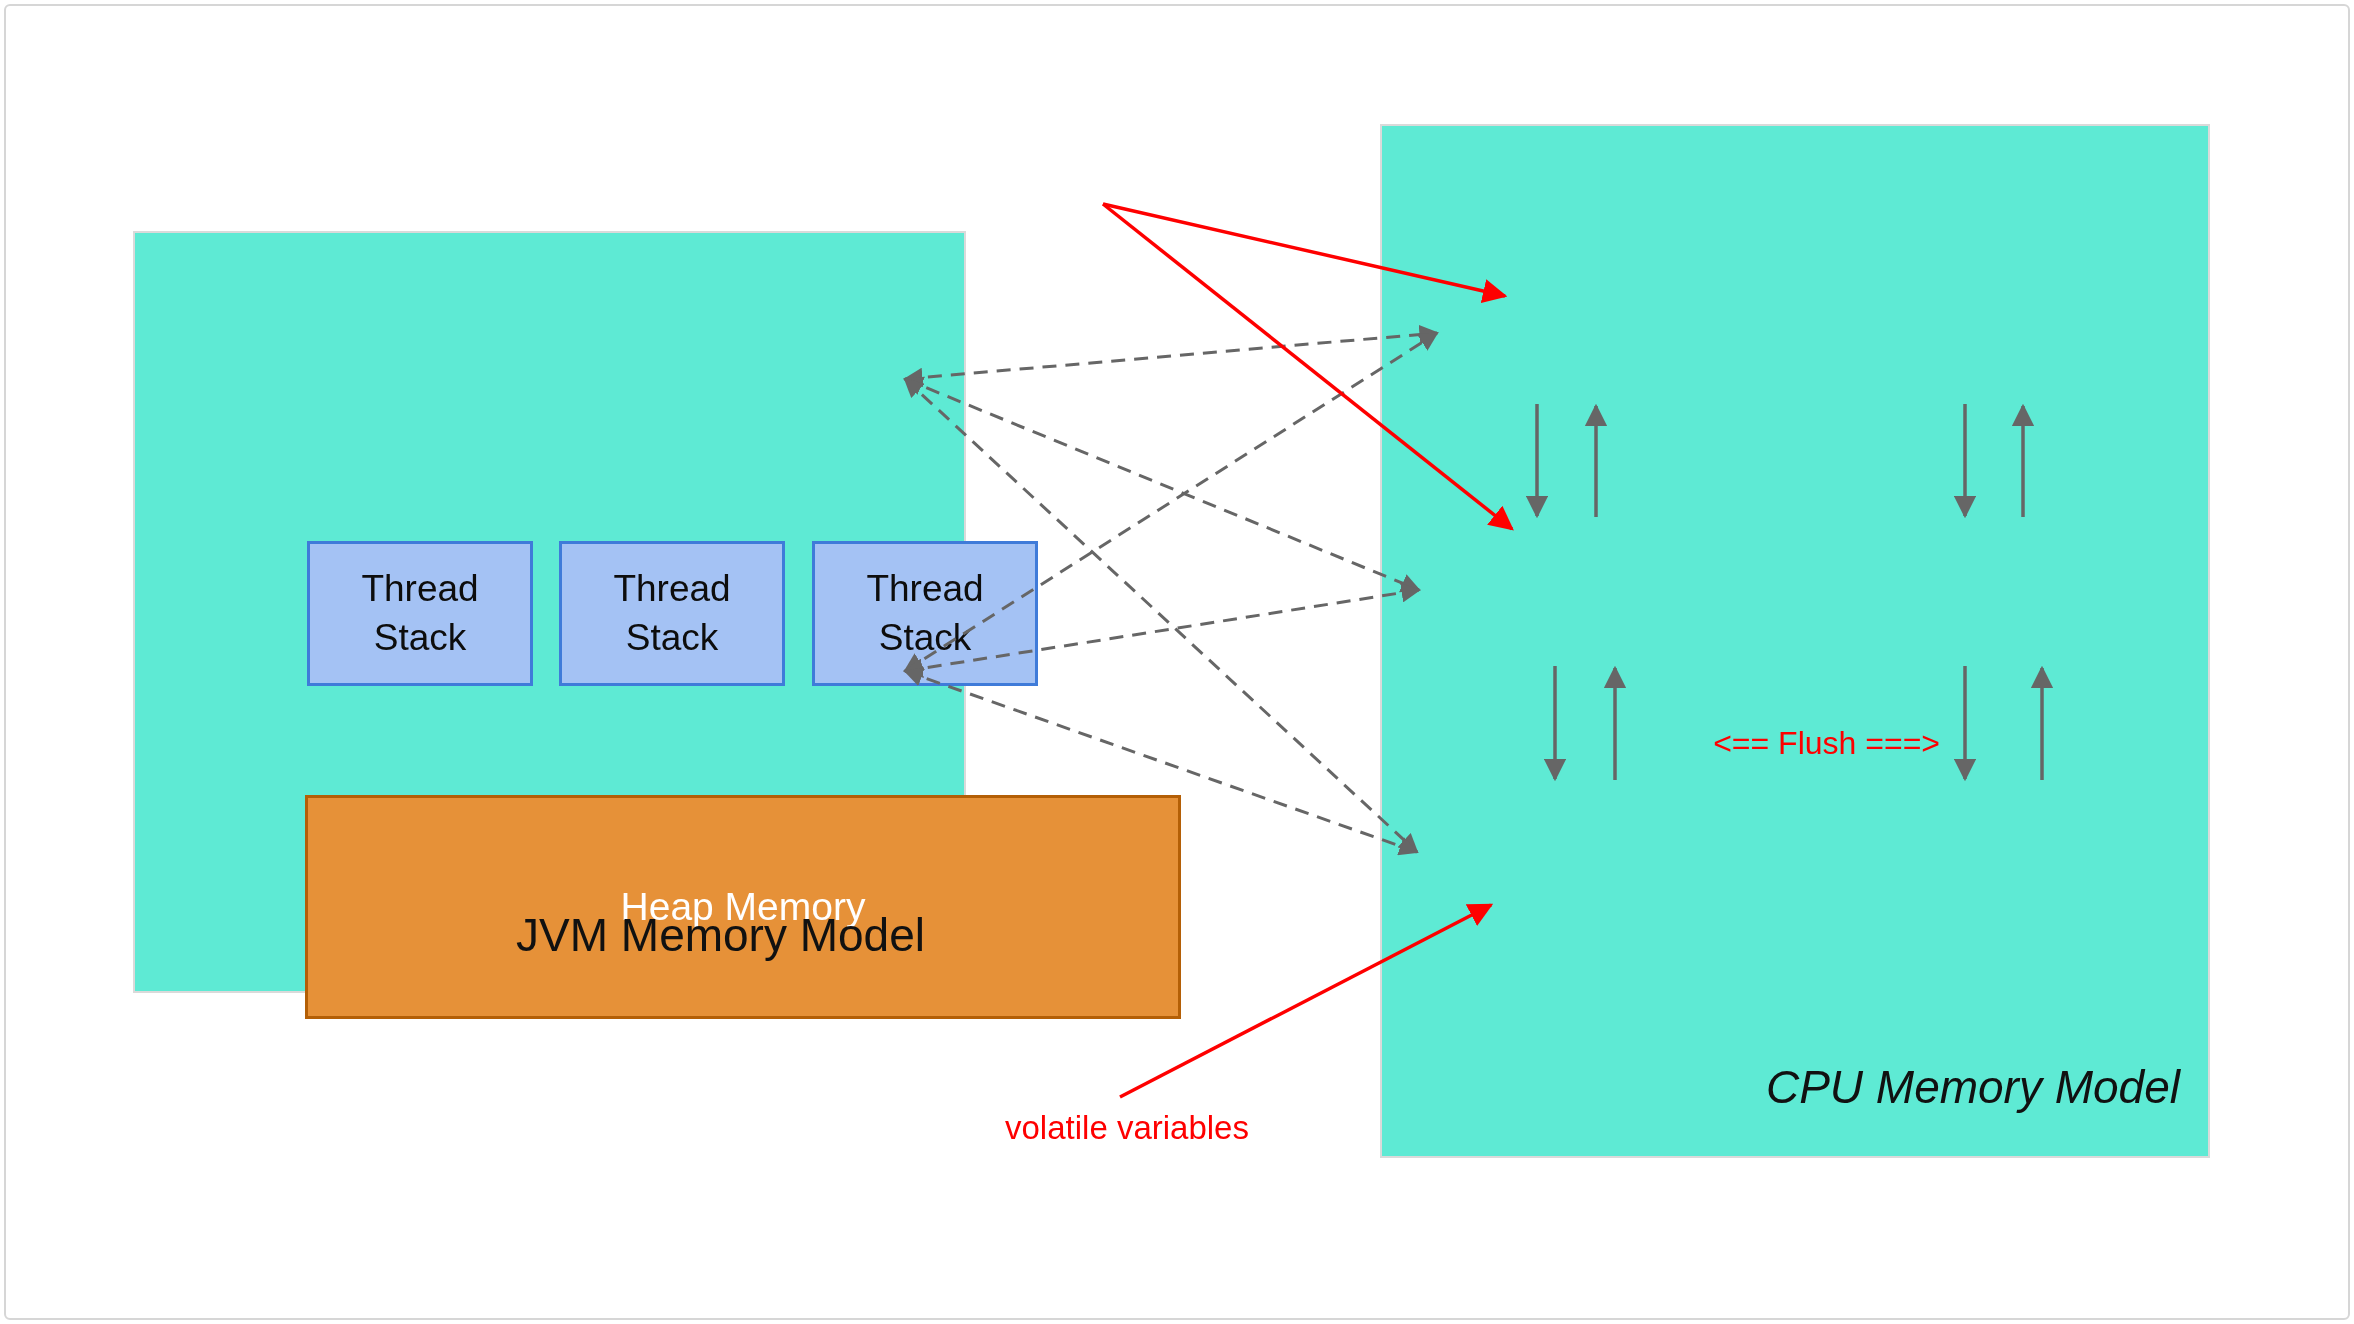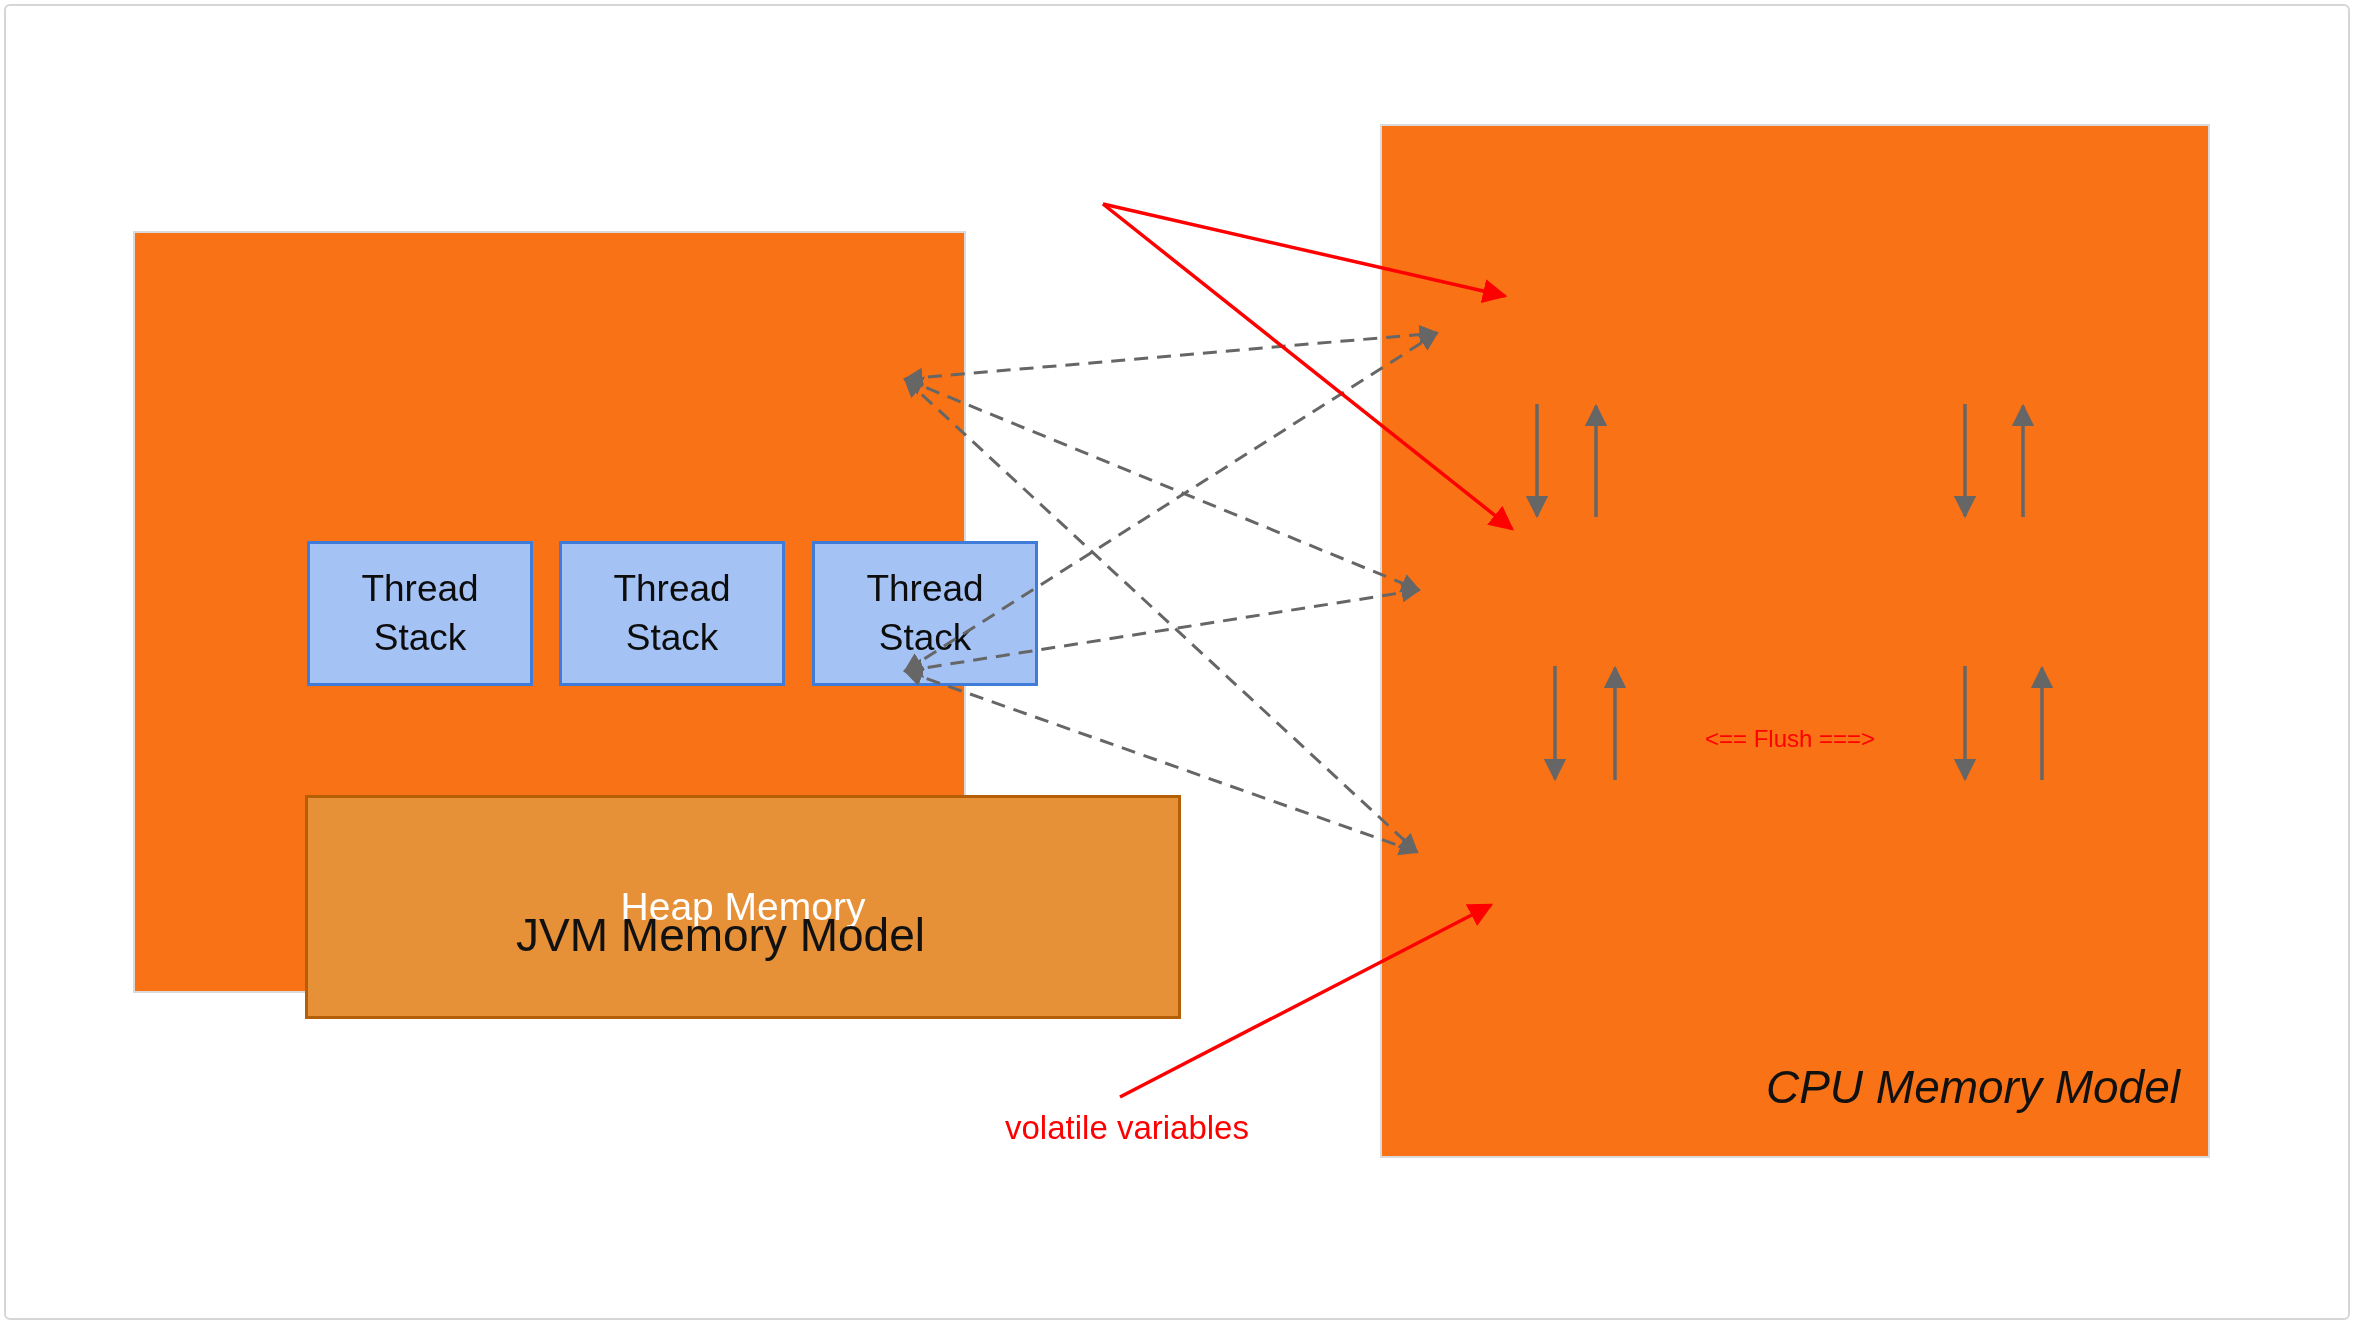--- a/index.html
+++ b/index.html
@@ -2,41 +2,41 @@
 <html><head>
 <meta charset="utf-8">
 <style>
   * { margin: 0; padding: 0; box-sizing: border-box; }
   html, body { background: #ffffff; }
   body { width: 2354px; height: 1324px; position: relative; overflow: hidden;
          font-family: "Liberation Sans", sans-serif; }
   .frame { position: absolute; inset: 4px; border: 2px solid #d6d6d6; border-radius: 6px;
            background: #ffffff; }
   .canvas { position: absolute; inset: 0; }
-  .container { position: absolute; background: #f97316; border: 2px solid #dadada; }
+  .container { position: absolute; background: #5eead4; border: 2px solid #dadada; }
   #jvm-container { left: 133px; top: 231px; width: 833px; height: 762px; }
   #cpu-container { left: 1380px; top: 124px; width: 830px; height: 1034px; }
   .model-title { position: absolute; font-size: 46px; color: #111111; white-space: nowrap; }
   #jvm-title { right: 1429px; top: 908px; text-align: right; }
   #cpu-title { right: 174px; top: 1060px; font-style: italic; }
   .box { position: absolute; display: flex; align-items: center; justify-content: center;
          text-align: center; }
   .preline { white-space: pre-line; }
   .thread-stack { width: 226px; height: 145px; top: 308px;
                   background: #a4c2f4; border: 3px solid #3f7bd9;
                   font-size: 37px; line-height: 1.3; color: #0d0d0d; }
   #stack-1 { left: 172px; } #stack-2 { left: 424px; } #stack-3 { left: 677px; }
   #heap-box { left: 170px; top: 562px; width: 876px; height: 224px;
               background: #e69138; border: 3px solid #b45f06;
               font-size: 39px; color: #ffffff; }
   .red-note { position: absolute; color: #fe0000; font-size: 33px; line-height: 1.22;
               text-align: center; }
   #note-local { left: 950px; top: 95px; width: 300px; }
   #note-volatile { left: 977px; top: 1108px; width: 300px; white-space: nowrap; }
-  #note-flush { left: 1640px; top: 724px; width: 300px; font-size: 24px; white-space: nowrap; }
+  #note-flush { left: 1640px; top: 724px; width: 300px; font-size: 32px; white-space: nowrap; text-align: right; }
   svg.overlay { position: absolute; left: 0; top: 0; pointer-events: none; }
   .dash { stroke: #666666; stroke-width: 3; fill: none; stroke-dasharray: 14 9; }
   .solidarrow { stroke: #666666; stroke-width: 3.5; fill: none; }
   .redline { stroke: #fe0000; stroke-width: 3.5; fill: none; }
 </style>
 </head>
 <body>
 
 <div class="frame"></div>
 <div class="canvas">

